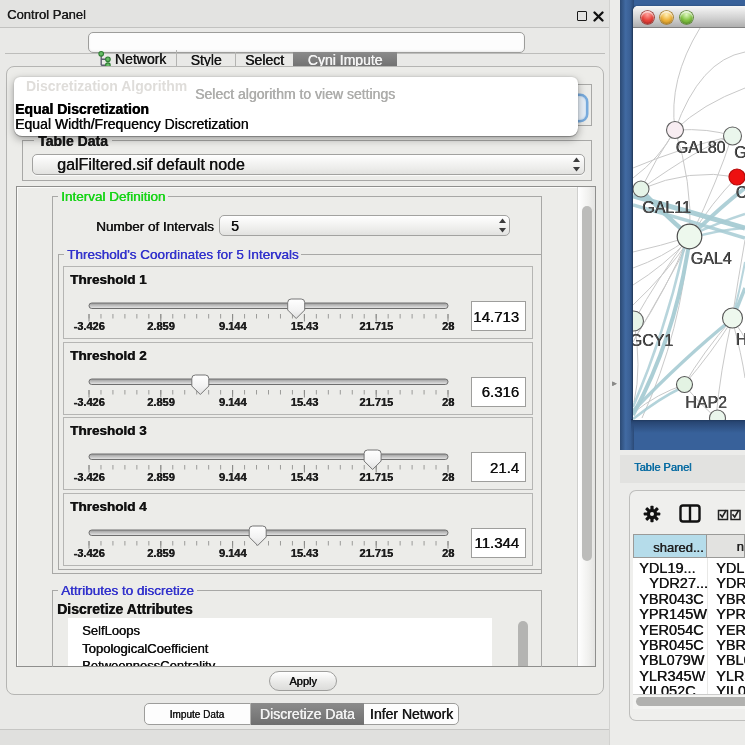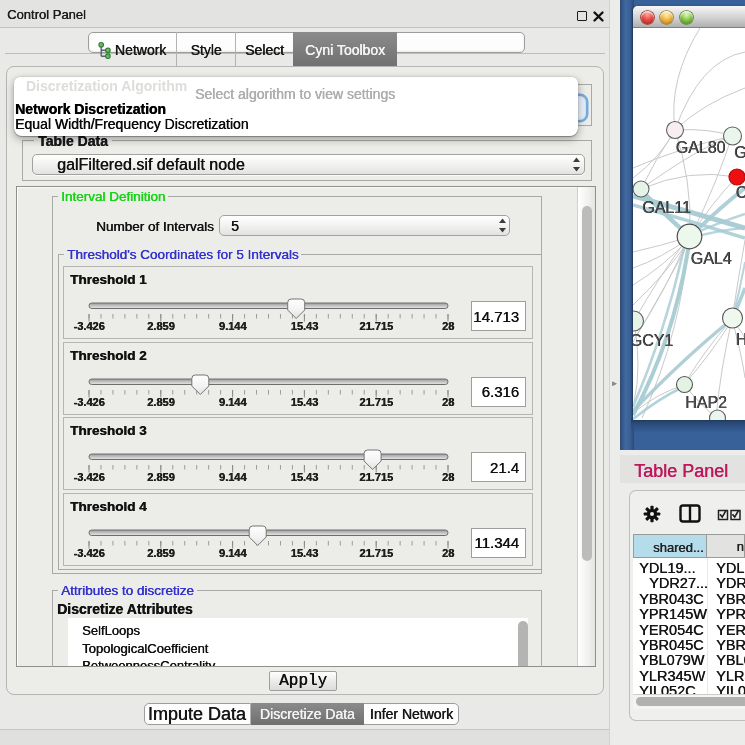--- a/index.html
+++ b/index.html
@@ -19,33 +19,33 @@
 
 <div class="abs" style="left:577px;top:11px;width:10px;height:10px;border:1.4px solid #1a1a1a;border-radius:1px;"></div>
 
 <svg class="abs" style="left:593px;top:11px" width="11" height="11" viewBox="0 0 11 11">
   <path d="M1.5 1.5 L9.5 9.5 M9.5 1.5 L1.5 9.5" stroke="#111" stroke-width="2.3" stroke-linecap="round"></path>
 </svg>
 
 <div class="abs" style="left:5px;top:53px;width:600px;height:1px;background:#bdbdbb;"></div>
 
 <div class="abs" style="left:88px;top:32px;width:437px;height:21px;background:#fdfdfd;border:1px solid #9d9d9b;border-radius:5px;box-shadow:inset 0 -1px 2px rgba(0,0,0,0.08);"></div>
-<div class="abs" style="left:88px;top:32px;width:437px;height:36px;display:flex;border-radius:5px;overflow:hidden;">
+<div class="abs" style="left:88px;top:32px;width:437px;height:36px;display:flex;border-radius:5px;overflow:hidden;align-items:flex-end;">
   <div style="width:89px;display:flex;align-items:center;justify-content:center;border-right:1px solid #b3b3b1;">
     <svg width="13" height="18" viewBox="0 0 13 18" style="margin-right:4px;">
       <path d="M3.2 5 L3.2 15.2 M3.2 9.3 L7.5 9.3 M3.2 15.2 L7.5 15.2" stroke="#5d5d70" stroke-width="1.4" fill="none"></path>
       <circle cx="3.2" cy="3.8" r="2.3" fill="#66bb66" stroke="#2e7d32" stroke-width="1.1"></circle>
       <circle cx="9.9" cy="9.3" r="2.3" fill="#66bb66" stroke="#2e7d32" stroke-width="1.1"></circle>
       <circle cx="9.9" cy="15.2" r="2.3" fill="#66bb66" stroke="#2e7d32" stroke-width="1.1"></circle>
     </svg>
     <span class="tb-label" style="font-size:14px;color:#161616;">Network</span>
   </div>
   <div style="width:59px;display:flex;align-items:center;justify-content:center;border-right:1px solid #b3b3b1;font-size:14px;color:#161616;">Style</div>
   <div style="width:57px;display:flex;align-items:center;justify-content:center;font-size:14px;color:#161616;">Select</div>
-  <div style="width:104px;display:flex;align-items:center;justify-content:center;background:linear-gradient(#8b8b8b,#6f6f6f);font-size:14px;color:#f4f4f4;">Cyni Toolbox</div>
+  <div style="width:104px;display:flex;align-items:center;justify-content:center;background:linear-gradient(#8b8b8b,#6f6f6f);font-size:14px;color:#f4f4f4;">Cyni Impute</div>
 </div>
 
 <div class="abs" style="left:6px;top:66px;width:598px;height:629px;background:#ecece9;border:1.5px solid #b5b5b3;border-radius:8px;"></div>
 
 <div class="abs" style="left:14px;top:84px;width:578px;height:42px;border:1px solid #a8a8a6;"></div>
 
 <div class="abs" style="left:556px;top:96px;width:30px;height:24px;border-radius:6px;background:#e8f1fa;box-shadow:0 0 0 2.5px #78abdd, inset 0 0 2px #9cc4e8;"></div>
 
 <div class="abs" style="left:22px;top:140px;width:570px;height:41px;border:1px solid #a8a8a6;"></div>
 <div class="abs" style="left:34px;top:133px;background:#ecece9;padding:0 4px;font-size:14px;font-weight:bold;color:#1a1a1a;">Table Data</div>
@@ -131,42 +131,42 @@
      <stop offset="0" stop-color="#ffffff"></stop>
             <stop offset="0.6" stop-color="#f2f2f2"></stop>
             <stop offset="1" stop-color="#e0e0e0"></stop>
    </linearGradient>
  </defs>
       </svg></div>
 
 <div class="abs" style="left:52px;top:590px;width:490px;height:90px;border:1px solid #a8a8a6;"></div>
 <div class="abs" style="left:58px;top:583px;background:#ecece9;padding:0 3px;font-size:13.5px;color:#3232cc;">Attributes to discretize</div>
 <div class="abs" style="left:57px;top:601px;font-size:14px;font-weight:bold;color:#121212;">Discretize Attributes</div>
-<div class="abs" style="left:68px;top:618px;width:460px;height:48px;background:#ffffff;overflow:hidden;">
+<div class="abs" style="left:68px;top:618px;width:424px;height:48px;background:#ffffff;overflow:hidden;">
   <div style="padding:4px 0 0 14px;font-size:13px;color:#111;line-height:17.7px;">SelfLoops<br>TopologicalCoefficient<br>BetweennessCentrality</div>
 </div>
 <div class="abs" style="left:518px;top:621px;width:10px;height:45px;background:#b4b4b2;border-radius:5px 5px 0 0;"></div>
 
 <div class="abs" style="left:17px;top:667px;width:578px;height:27px;background:#ecece9;"></div>
 
-<div class="abs" style="left:269px;top:671px;width:68px;height:20px;border:1px solid #9f9f9d;border-radius:2px;background:linear-gradient(#ffffff,#e8e8e6 60%,#dcdcda);display:flex;align-items:center;justify-content:center;font-size:16px;color:#111;font-family:Liberation Mono, monospace;">Apply</div>
+<div class="abs" style="left:269px;top:671px;width:68px;height:20px;border:1px solid #9f9f9d;border-radius:10px;background:linear-gradient(#ffffff,#e8e8e6 60%,#dcdcda);display:flex;align-items:center;justify-content:center;font-size:11px;color:#111;">Apply</div>
 
 <div class="abs" style="left:144px;top:703px;width:315px;height:22px;background:#fdfdfd;border:1px solid #9d9d9b;border-radius:5px;"></div>
 <div class="abs" style="left:144px;top:703px;width:315px;height:22px;display:flex;border-radius:5px;overflow:hidden;">
-  <div style="width:112px;display:flex;align-items:center;justify-content:center;border-right:1px solid #b3b3b1;font-size:18px;color:#161616;">Impute Data</div>
+  <div style="width:112px;display:flex;align-items:center;justify-content:center;border-right:1px solid #b3b3b1;font-size:10px;color:#161616;">Impute Data</div>
   <div style="width:119px;display:flex;align-items:center;justify-content:center;background:linear-gradient(#8b8b8b,#6f6f6f);font-size:14px;color:#f2f2f2;">Discretize Data</div>
   <div style="width:100px;display:flex;align-items:center;justify-content:center;font-size:14px;color:#161616;">Infer Network</div>
 </div>
 
 <div class="abs" style="left:0;top:729px;width:610px;height:16px;background:#e0e0de;border-top:1px solid #c6c6c4;"></div>
 
 <div class="abs" style="left:14px;top:77px;width:564px;height:59px;background:#fff;border-radius:6px 6px 8px 8px;box-shadow:0 1px 0 rgba(0,0,0,0.22), 0 3px 8px rgba(0,0,0,0.35), 0 0 2px rgba(0,0,0,0.18);"></div>
 <div class="abs" style="left:26px;top:78px;font-size:14px;font-weight:bold;color:#dfddda;text-shadow:none;">Discretization Algorithm</div>
 <div class="abs" style="left:195px;top:86px;font-size:14px;color:#adadab;">Select algorithm to view settings</div>
-<div class="abs" style="left:15px;top:101px;font-size:14px;font-weight:bold;color:#000;">Network Discretization</div>
+<div class="abs" style="left:15px;top:101px;font-size:14px;font-weight:bold;color:#000;">Equal Discretization</div>
 <div class="abs" style="left:15px;top:116px;font-size:14px;color:#0a0a0a;">Equal Width/Frequency Discretization</div>
 
 <div class="abs" style="left:610px;top:0;width:135px;height:745px;background:#ececea;"></div>
 <div class="abs" style="left:608.5px;top:0;width:1px;height:745px;background:#d2d2d0;"></div>
 <div class="abs" style="left:612px;top:378px;font-size:9px;color:#8a8a88;">▸</div>
 
 <div class="abs" style="left:620px;top:0;width:125px;height:450px;background:#38619a;"></div>
 <div class="abs" style="left:620px;top:0;width:14px;height:450px;background:linear-gradient(90deg,#2c4a74 0%,#416aa2 40%,#3a6095 72%,#2b4a77 100%);"></div>
 
 <div class="abs" style="left:631px;top:419px;width:114px;height:14px;background:linear-gradient(#223e68,#2c4c7c 40%,rgba(56,97,154,0));"></div>
@@ -235,21 +235,21 @@
       <text x="734" y="158" font-size="16" fill="#4f4f4f" font-family="Liberation Sans, sans-serif">G.</text>
       <text x="735.5" y="197.5" font-size="16" fill="#4f4f4f" font-family="Liberation Sans, sans-serif">C</text>
       <text x="642" y="212.5" font-size="16" fill="#4f4f4f" font-family="Liberation Sans, sans-serif">GAL11</text>
       <text x="690.5" y="264" font-size="16" fill="#4f4f4f" font-family="Liberation Sans, sans-serif">GAL4</text>
       <text x="629.5" y="345.5" font-size="16" fill="#4f4f4f" font-family="Liberation Sans, sans-serif">GCY1</text>
       <text x="735.5" y="345" font-size="16" fill="#4f4f4f" font-family="Liberation Sans, sans-serif">H</text>
       <text x="685" y="407.5" font-size="16" fill="#4f4f4f" font-family="Liberation Sans, sans-serif">HAP2</text>
     </svg>
 
 <div class="abs" style="left:620px;top:455px;width:125px;height:28px;background:#e2e2e0;"></div>
-<div class="abs" style="left:634px;top:461px;font-size:18px;color:#be185d;">Table Panel</div>
+<div class="abs" style="left:634px;top:461px;font-size:11px;color:#0369a1;">Table Panel</div>
 
 <div class="abs" style="left:629px;top:490px;width:116px;height:231px;background:#efefed;border:1px solid #bebebc;border-radius:7px 0 0 7px;border-right:none;"></div>
 
 <svg class="abs" style="left:643px;top:504px" width="100" height="20" viewBox="0 0 100 20">
 
   <g transform="translate(9,10)">
     <g fill="#111">
       <circle r="5.2"></circle>
       <g>
         <rect x="-1.6" y="-8.3" width="3.2" height="4" rx="0.8"></rect>

